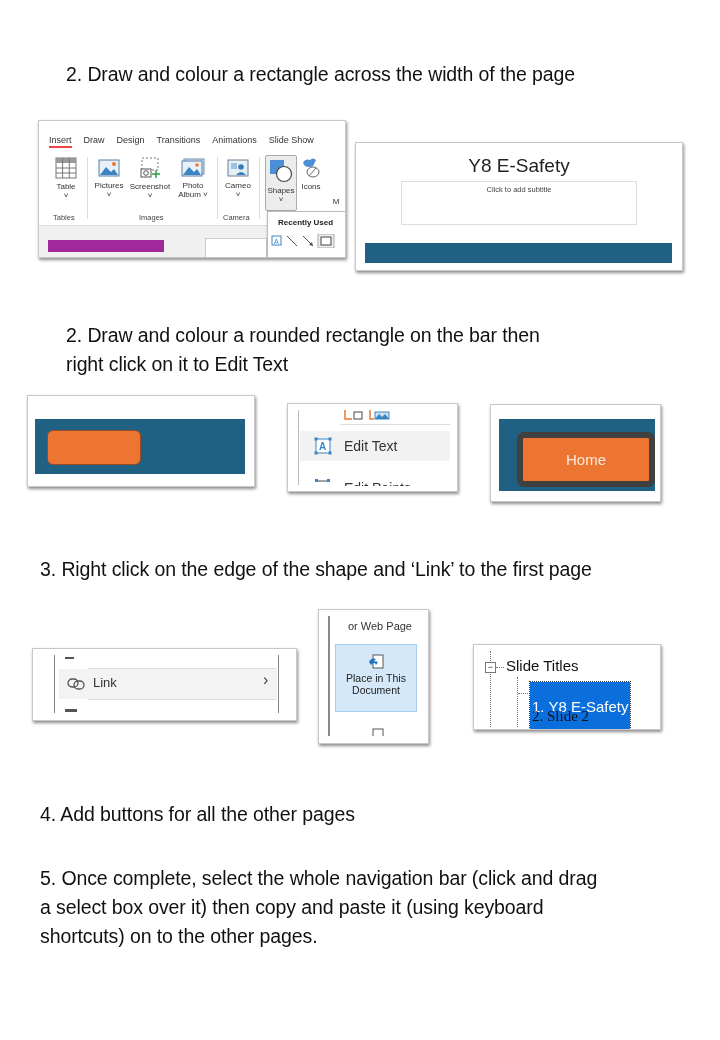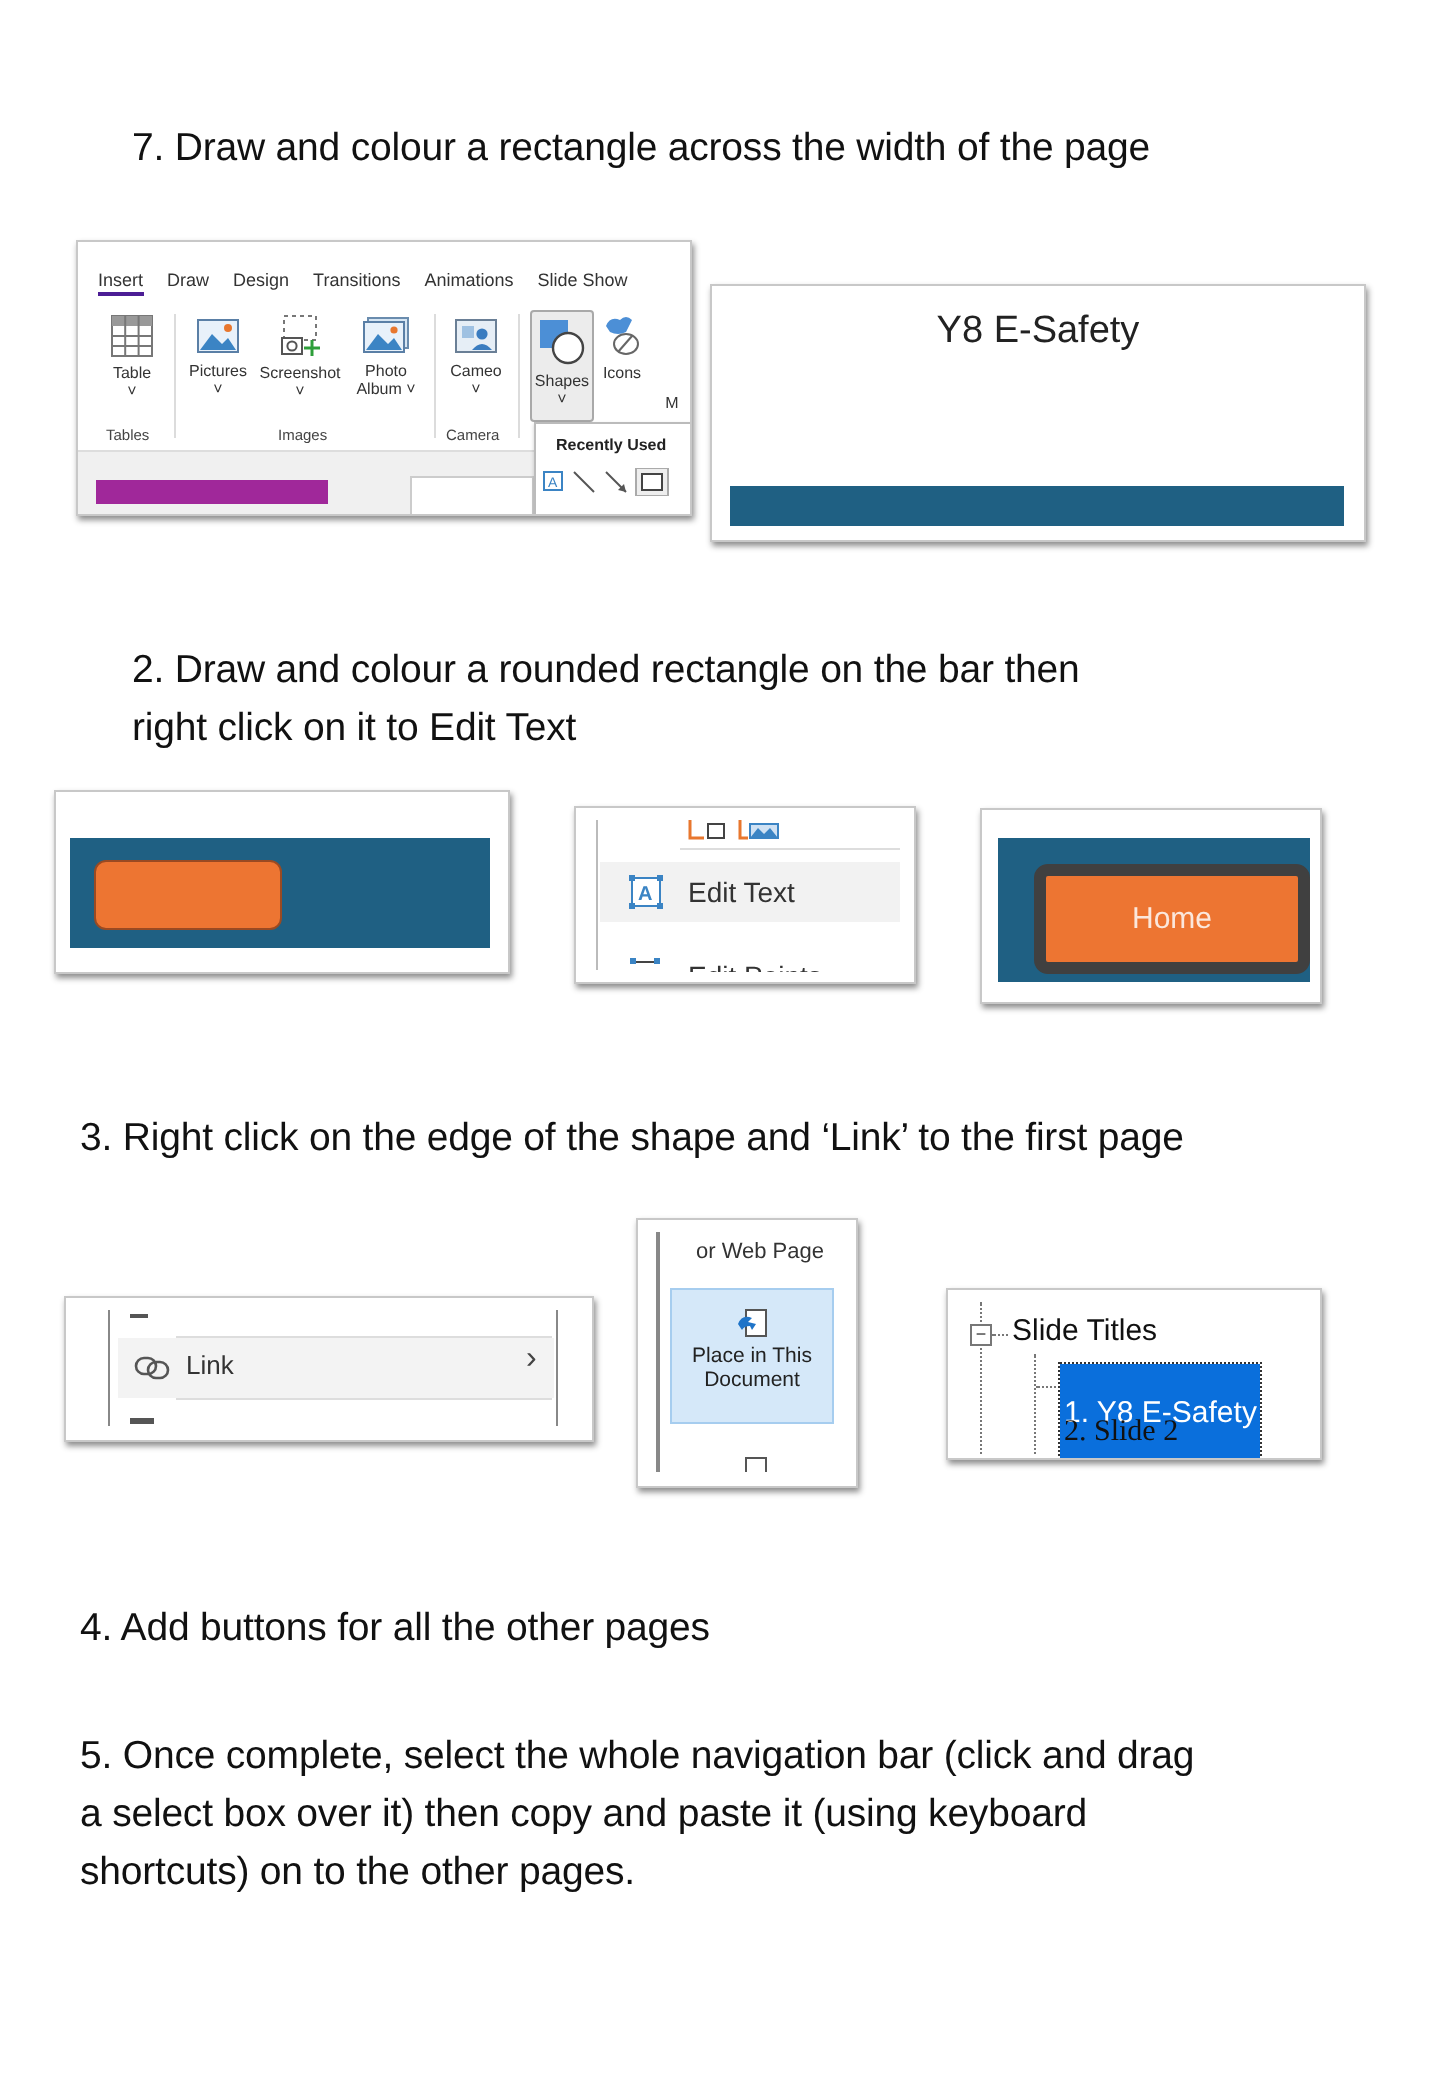--- a/index.html
+++ b/index.html
@@ -3,31 +3,31 @@
 <meta charset="utf-8">
 <style>
   html, body { margin:0; padding:0; }
   body { width:720px; height:1040px; background:#ffffff; position:relative; overflow:hidden;
          font-family:"Liberation Sans", sans-serif; color:#111; }
   .step { position:absolute; font-family:"Liberation Sans", sans-serif; font-size:19.5px; line-height:29px; color:#111; margin:0; letter-spacing:-0.1px; }
   .shot { position:absolute; background:#fff; border:1px solid #c8c8c8; box-shadow:1px 2px 3px rgba(0,0,0,0.45); overflow:hidden; }
 
   
   .rib-tabs { position:absolute; left:10px; top:14px; display:flex; gap:12px; font-size:9px; color:#333; }
-  .rib-tab.active { border-bottom:2px solid #4c1d95; padding-bottom:1px;text-align:center; }
+  .rib-tab.active { border-bottom:2px solid #ef4444; padding-bottom:1px;text-align:center; }
   .rib-btn { position:absolute; text-align:center; font-size:8px; color:#333; }
   .rib-grp { position:absolute; font-size:7.5px; color:#444; top:92px;text-align:center; }
   .rib-sep { position:absolute; top:36px; width:1px; height:62px; background:#dcdcdc; }
 
   .ico { display:block; margin:0 auto 3px auto; }
 </style>
 </head>
 <body>
 
-<p class="step" style="left:66px; top:60px;">7. Draw and colour a rectangle across the width of the page</p>
+<p class="step" style="left:66px; top:60px;">2. Draw and colour a rectangle across the width of the page</p>
 
 <div class="shot" style="left:38px; top:120px; width:306px; height:136px;">
   <div class="rib-tabs">
     <span class="rib-tab active">Insert</span>
     <span class="rib-tab">Draw</span>
     <span class="rib-tab">Design</span>
     <span class="rib-tab">Transitions</span>
     <span class="rib-tab">Animations</span>
     <span class="rib-tab">Slide Show</span>
   </div>
@@ -136,20 +136,23 @@
       <g>
           <rect x="47" y="0" width="16" height="14" fill="#eee" stroke="#aaa"></rect>
           <rect x="50" y="3" width="10" height="8" fill="#fff" stroke="#444"></rect>
         </g>
     </svg>
   </div>
 </div>
 
 <div class="shot" style="left:355px; top:142px; width:326px; height:127px;">
   <div style="position:absolute; left:0; width:100%; top:12px; text-align:center; font-size:19px; color:#222;">Y8 E-Safety</div>
+  <div style="position:absolute; left:45px; top:38px; width:234px; height:42px; border:1px solid #ddd;">
+    <div style="text-align:center; font-size:7.5px; color:#444; margin-top:3px;">Click to add subtitle</div>
+  </div>
   <div style="position:absolute; left:9px; top:100px; width:307px; height:20px; background:#1f6083;"></div>
 </div>
 
 <p class="step" style="left:66px; top:321px;">2. Draw and colour a rounded rectangle on the bar then</p>
 <p class="step" style="left:66px; top:350px;">right click on it to Edit Text</p>
 
 <div class="shot" style="left:27px; top:395px; width:226px; height:90px;">
   <div style="position:absolute; left:7px; top:23px; width:210px; height:55px; background:#1f6083;"></div>
   <div style="position:absolute; left:19px; top:34px; width:92px; height:33px; background:#ed7532; border:1px solid #9a4a22; border-radius:6px;"></div>
 </div>

